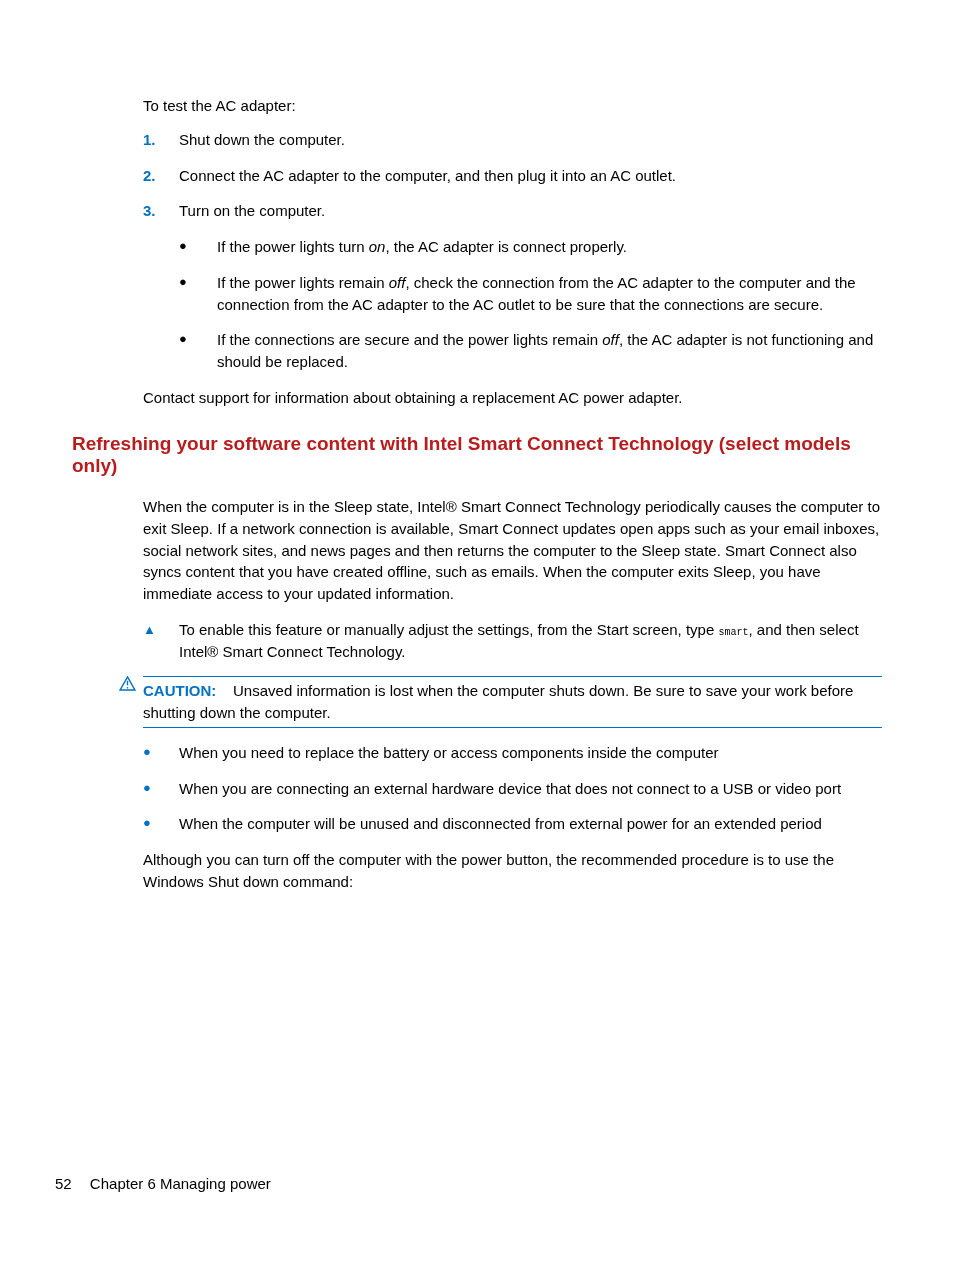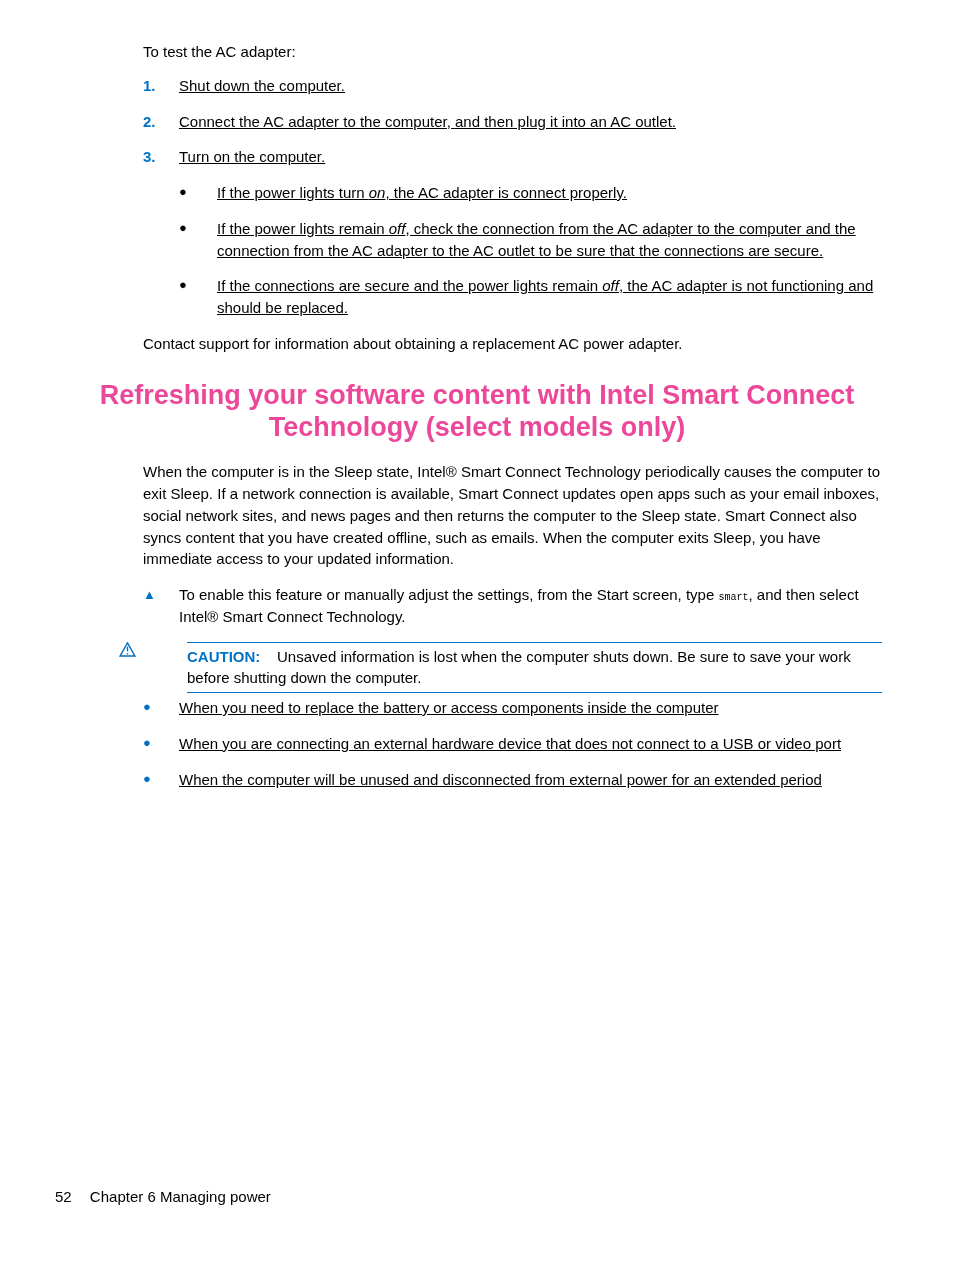--- a/index.html
+++ b/index.html
@@ -7,77 +7,75 @@
       font-family: Arial, Helvetica, sans-serif;
       font-size: 15px;
       color: #000;
       background: #fff;
       width: 954px;
       height: 1270px;
       position: relative;
       line-height: 1.45;
     }
     .content {
-      padding: 41px 72px 0 72px;
+      padding: 95px 72px 0 72px;
     }
     .indent { margin-left: 71px; }
     .para { margin-bottom: 12px; }
     .ol-item {
       display: flex;
       margin-bottom: 14px;
     }
     .ol-num {
       color: #0072c6;
       font-weight: bold;
       min-width: 36px;
     }
-    .ol-text { flex: 1; text-decoration: underline; }
+    .ol-text { flex: 1; }
     .sub-ul { margin-left: 36px; margin-top: 14px; }
     .sub-ul .ul-item, .ul-blue .ul-item {
       display: flex;
       margin-bottom: 14px;
     }
     .sub-ul .bullet {
       min-width: 38px;
       font-size: 13px;
       padding-top: 1px;
     }
     .ul-blue .bullet {
       min-width: 36px;
       color: #0072c6;
       font-size: 13px;
       padding-top: 1px;
     }
     .section-heading {
-      color: #ec4899;
-      font-size: 27px;
+      color: #b91c1c;
+      font-size: 19px;
       font-weight: bold;
       margin-top: 24px;
       margin-bottom: 18px;
       line-height: 1.2;
-      text-align: center;
     }
     .tip-row {
       display: flex;
       margin-top: 14px;
       margin-bottom: 14px;
     }
     .tip-icon {
       min-width: 36px;
       color: #0072c6;
       font-size: 13px;
       padding-top: 2px;
     }
     .tip-text { flex: 1; }
     .mono { font-family: "Courier New", monospace; font-size: 10px; }
     .italic { font-style: italic; }
     .caution-row {
       display: flex;
-      margin-bottom: 4px;
-      gap: 44px;
+      margin-bottom: 14px;
     }
     .caution-icon-col {
       min-width: 24px;
       padding-top: 0;
       display: flex;
       align-items: flex-start;
     }
     .caution-text-col { flex: 1; }
     .caution-border {
       border-top: 1px solid #0072c6;
@@ -89,21 +87,21 @@
       color: #0072c6;
       font-weight: bold;
     }
     .caution-icon {
       width: 17px;
       height: 15px;
     }
     .ul-blue { margin-top: 4px; }
     .footer {
       position: absolute;
-      bottom: 62px;
+      bottom: 75px;
       left: 55px;
       font-size: 15px;
     }
     .page-num { margin-right: 14px; }
   </style>
 </head>
 <body>
 
 <div class="content">
 
@@ -191,20 +189,21 @@
       <div class="ul-item">
         <span class="bullet">●</span>
         <span class="ol-text">When you are connecting an external hardware device that does not connect to a USB or video port</span>
       </div>
       <div class="ul-item">
         <span class="bullet">●</span>
         <span class="ol-text">When the computer will be unused and disconnected from external power for an extended period</span>
       </div>
     </div>
 
+    <p class="para">Although you can turn off the computer with the power button, the recommended procedure is to use the Windows Shut down command:</p>
   </div>
 
 </div>
 
 <div class="footer">
   <span class="page-num">52</span>
   <span>Chapter 6   Managing power</span>
 </div>
 
 </body></html>

